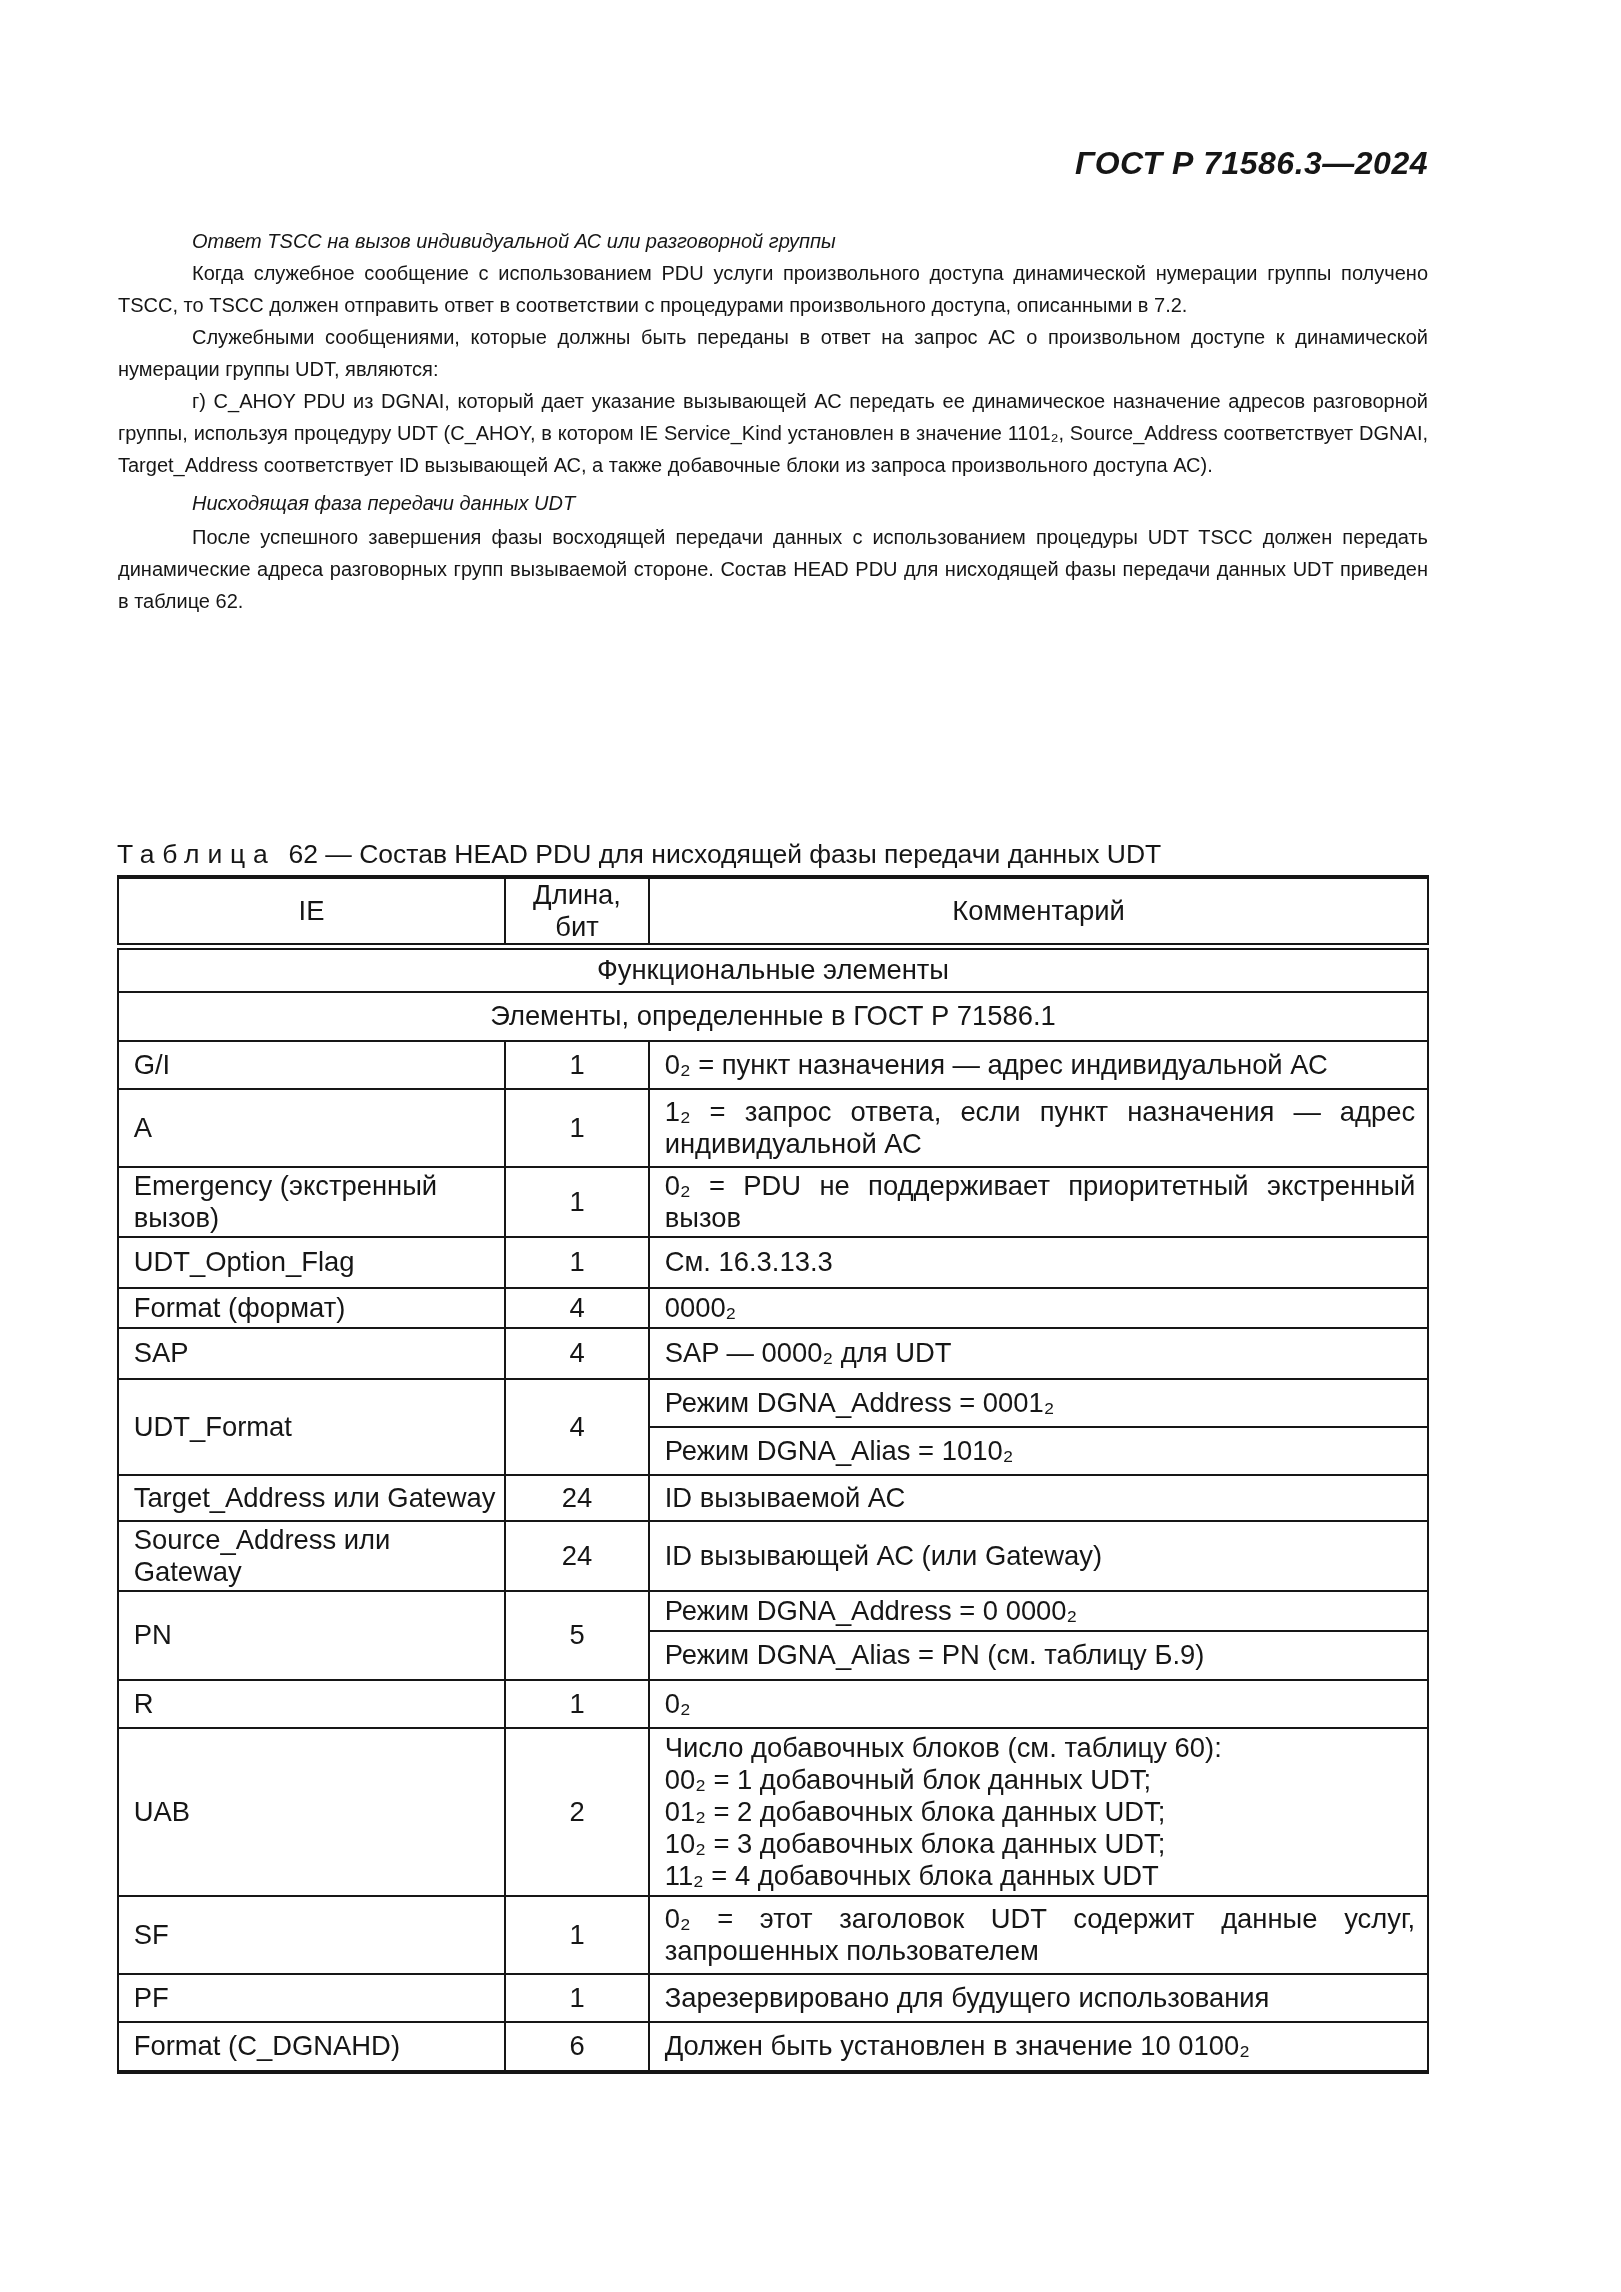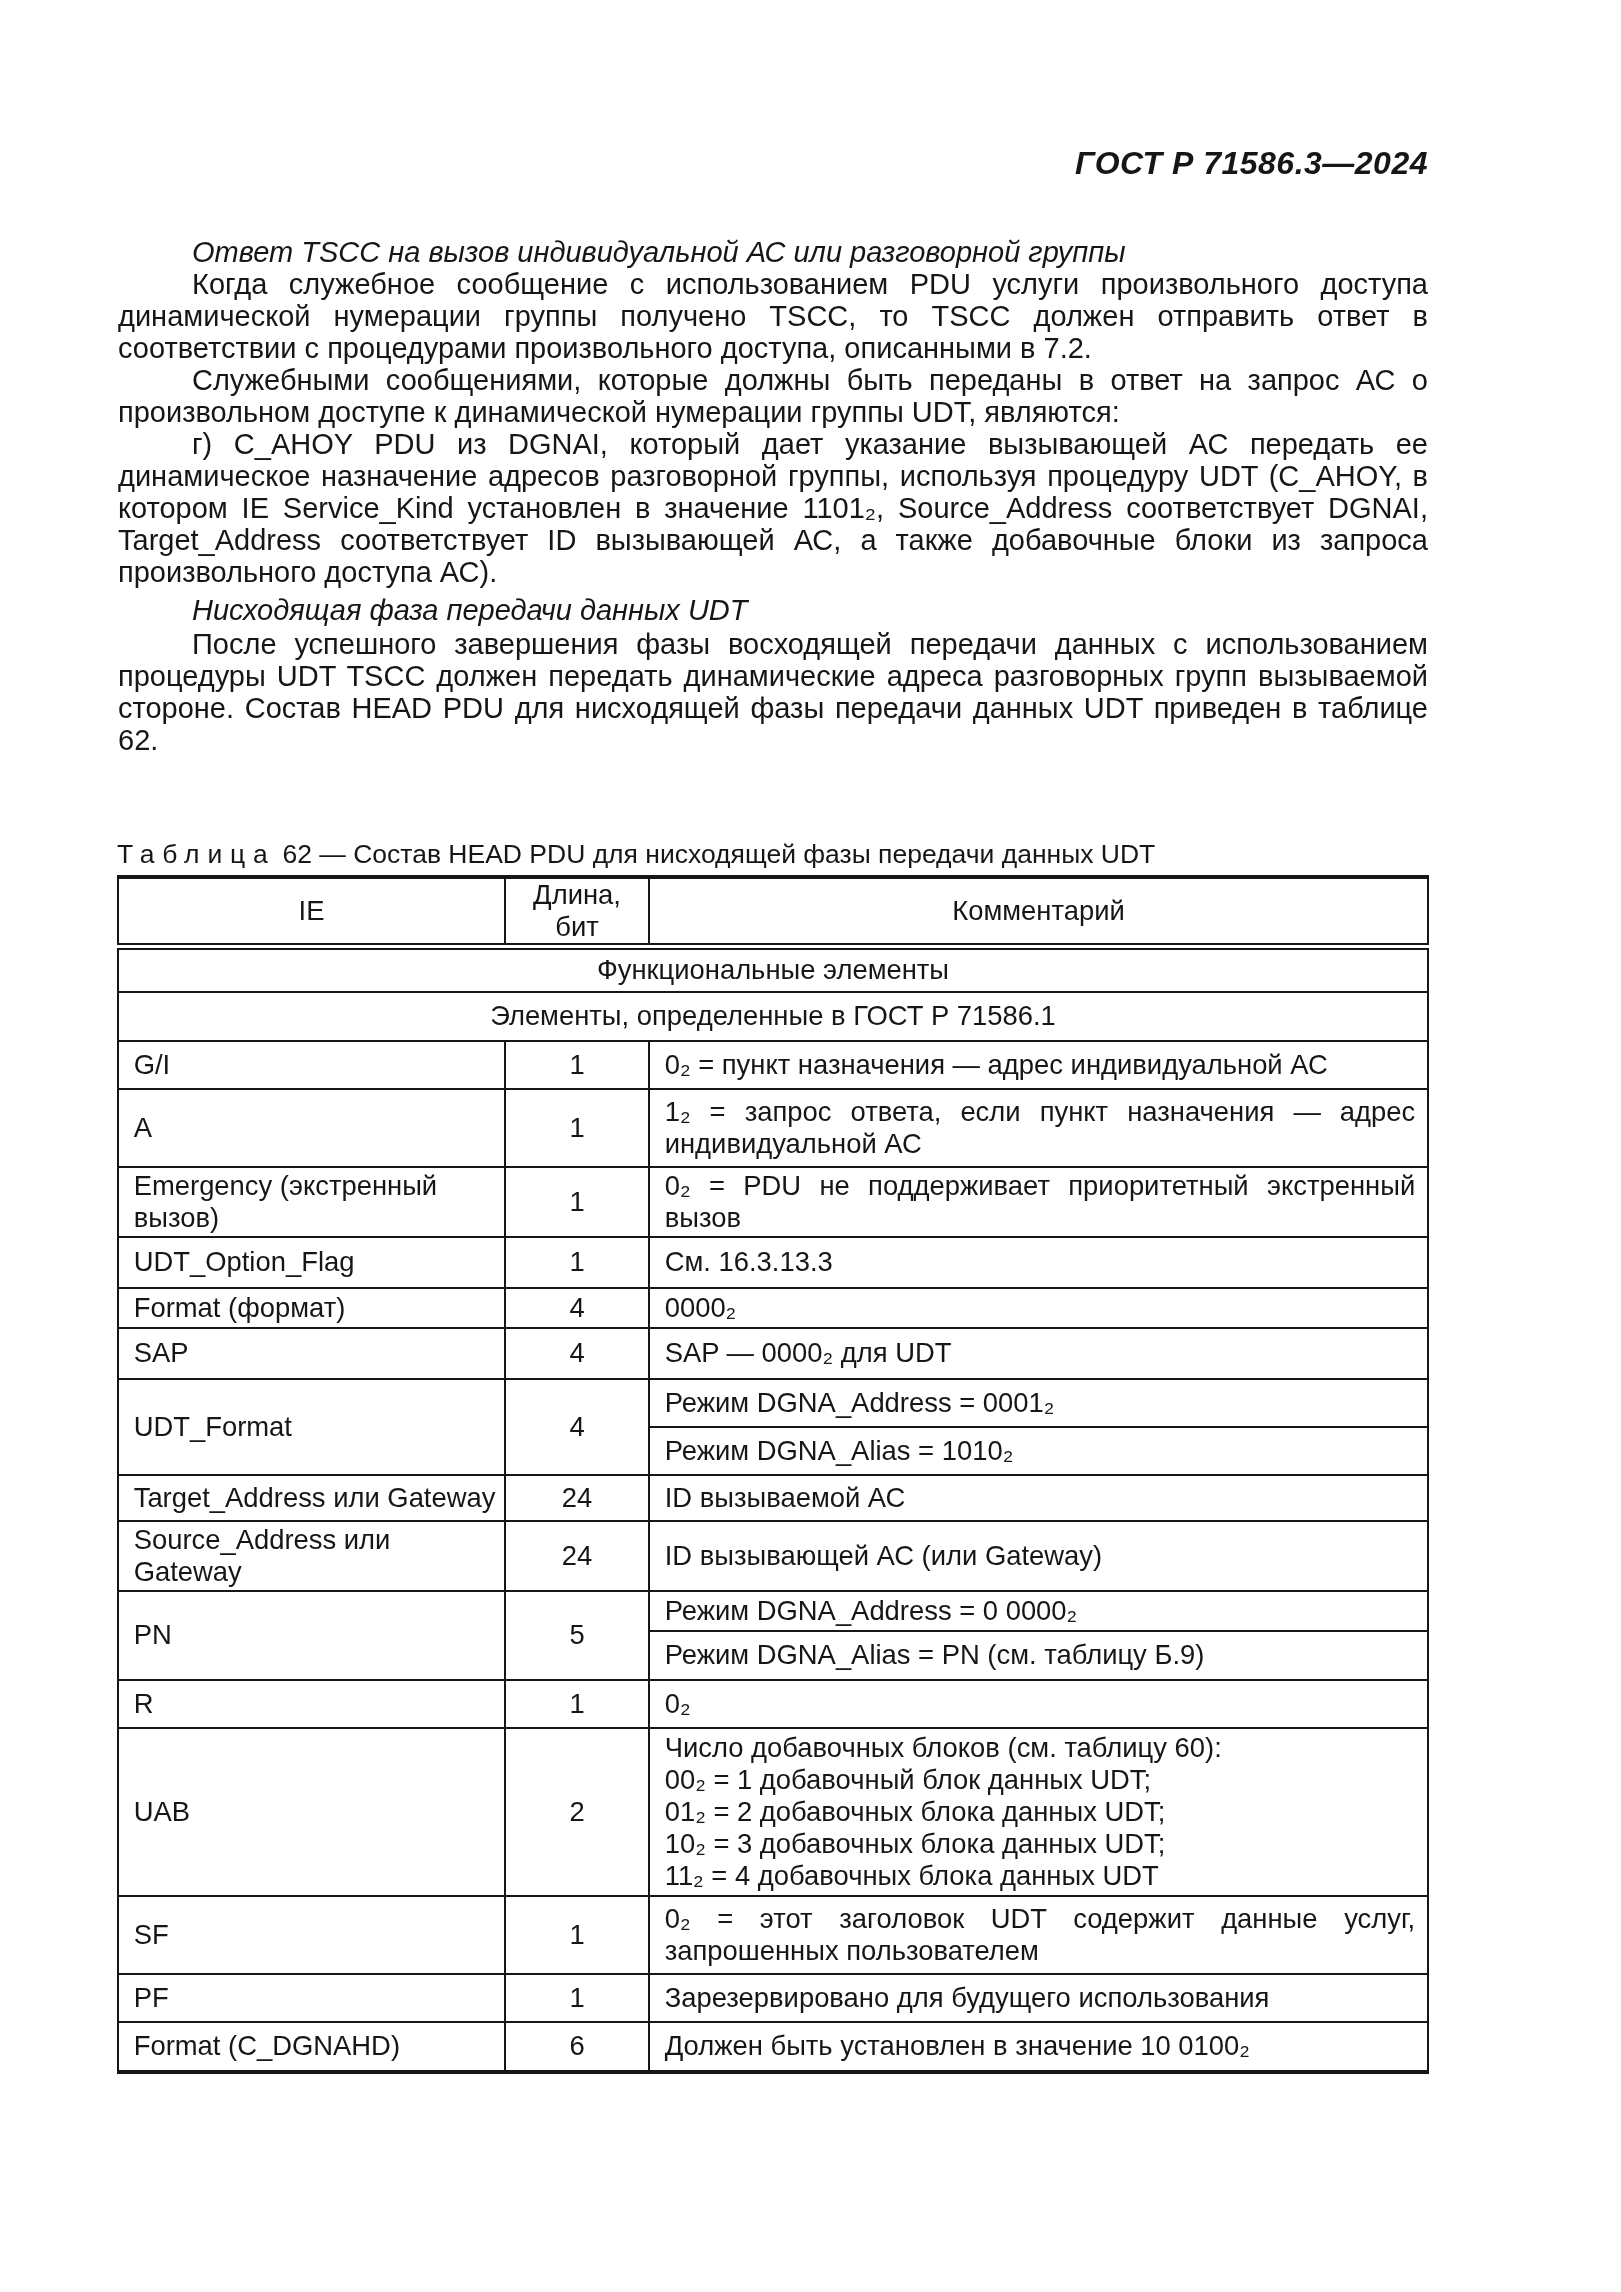--- a/index.html
+++ b/index.html
@@ -6,31 +6,31 @@
   .page{
     position:relative;width:1621px;height:2293px;background:#ffffff;
     font-family:"Liberation Sans","DejaVu Sans",sans-serif;color:#161616;
     margin:0 auto;overflow:hidden;
   }
   .gost-header{
     position:absolute;top:145px;left:118px;width:1310px;
     text-align:right;font-weight:700;font-size:32px;letter-spacing:0.5px;font-style:italic;
   }
   .body-text{
-    position:absolute;top:236px;left:118px;width:1310px;
-    font-size:29px;line-height:32px;text-align:justify;
+    position:absolute;top:225px;left:118px;width:1310px;
+    font-size:20px;line-height:32px;text-align:justify;
   }
   .body-text p{margin:0;text-indent:74px;}
   .body-text p.runin{font-style:italic;text-align:left;}
   .body-text p.h2{margin:5.9px 0 2px 0;}
   .tbl-caption{
     position:absolute;top:839px;left:117px;width:1310px;
     font-size:26.5px;text-align:left;white-space:nowrap;
   }
-  .cap-label{letter-spacing:7.8px;margin-right:7px;}
+  .cap-label{letter-spacing:7.8px;margin-right:13px;}
   table.gost{
     position:absolute;top:875px;left:117px;width:1310px;
     border-collapse:collapse;table-layout:fixed;
     font-size:27.4px;line-height:32px;color:#161616;
     border:2.9px solid #161616;border-top-width:4.9px;border-bottom-width:4.9px;
   }
   table.gost th,table.gost td{
     border:2px solid #161616;border-top-width:2.9px;border-bottom-width:2.9px;
     vertical-align:middle;font-weight:400;overflow:hidden;
   }

